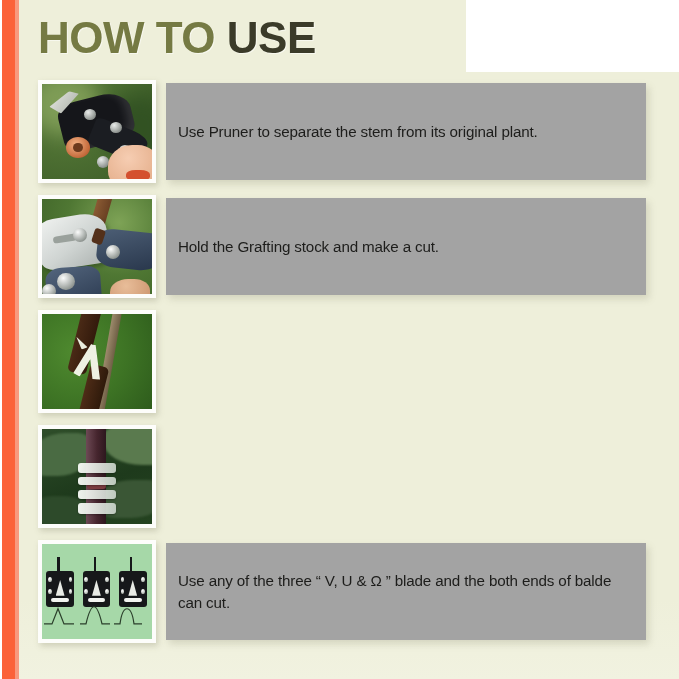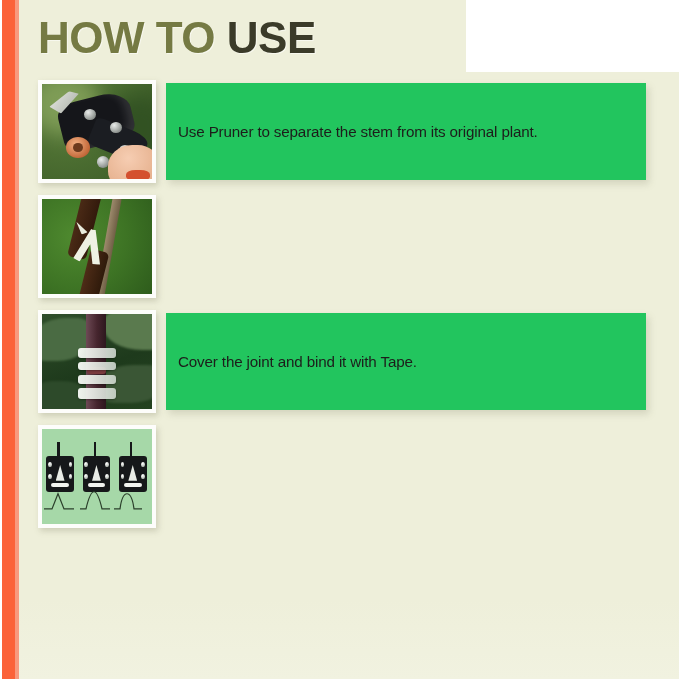--- a/index.html
+++ b/index.html
@@ -116,21 +116,21 @@
     overflow: hidden;
     background: #3f6b2e;
   }
 
   
   .step-card {
     position: absolute;
     left: 166px; top: 3px;
     width: 480px;
     height: 97px;
-    background: #22c55e;
+    background: #a3a3a3;
     box-shadow: 3px 4px 7px rgba(120,118,90,.22);
     display: flex;
     align-items: center;
   }
   .step-text {
     padding: 0 16px 0 12px;
     font-size: 15.2px;
     line-height: 1.42;
     color: #1d1d1b;
     font-family: "Liberation Sans", sans-serif;
@@ -298,20 +298,42 @@
             <div class="hand"></div>
             <div class="cuff"></div>
           </div>
         </div>
       </div>
       <div class="step-card">
         <div class="step-text">Use Pruner to separate the stem from its original plant.</div>
       </div>
     </div>
 
+    <div class="step-row">
+      <div class="thumb-frame">
+        <div class="thumb">
+          <div class="scene s2">
+            <div class="branch"></div>
+            <div class="plate"></div>
+            <div class="slot"></div>
+            <div class="navy"></div>
+            <div class="navy2"></div>
+            <div class="tip"></div>
+            <div class="bolt b1"></div>
+            <div class="bolt b2"></div>
+            <div class="bolt b3"></div>
+            <div class="bolt b4"></div>
+            <div class="hand2"></div>
+          </div>
+        </div>
+      </div>
+      <div class="step-card">
+        <div class="step-text">Hold the Grafting stock and make a cut.</div>
+      </div>
+    </div>
 
     <div class="step-row">
       <div class="thumb-frame">
         <div class="thumb">
           <div class="scene s3">
             <div class="stemThin"></div>
             <div class="stemDark"></div>
             <div class="stemDark2"></div>
             <div class="nick"></div>
             <div class="vcut"></div>
@@ -329,23 +351,20 @@
             <div class="leafC"></div>
             <div class="leafD"></div>
             <div class="trunk"></div>
             <div class="joint"></div>
             <div class="tape t1"></div>
             <div class="tape t2"></div>
             <div class="tape t3"></div>
             <div class="tape t4"></div>
           </div>
         </div>
-      </div>
-      <div class="step-card">
-        <div class="step-text">Cover the joint and bind it with Tape.</div>
       </div>
     </div>
 
     <div class="step-row">
       <div class="thumb-frame">
         <div class="thumb">
           <div class="scene s5">
             <div class="blk k1">
                 <div class="cone"></div>
                 <div class="dot d1"></div>
@@ -370,16 +389,19 @@
             <div class="curveRow">
               <svg viewBox="0 0 110 26" preserveAspectRatio="none">
                 <path d="M2 22 L10 22 L16 6 L22 22 L32 22" fill="none" stroke="#2b3f2b" stroke-width="1.2"></path>
                 <path d="M38 22 L44 22 Q48 4 52 4 Q56 4 60 22 L68 22" fill="none" stroke="#2b3f2b" stroke-width="1.2"></path>
                 <path d="M72 22 L78 22 Q80 6 85 6 Q90 6 92 22 L100 22" fill="none" stroke="#2b3f2b" stroke-width="1.2"></path>
               </svg>
             </div>
           </div>
         </div>
       </div>
+      <div class="step-card">
+        <div class="step-text">Use any of the three “ V, U &amp; Ω ”  blade and the both ends of balde can cut.</div>
+      </div>
     </div>
 
   </div>
 </div>
 
 </body></html>

